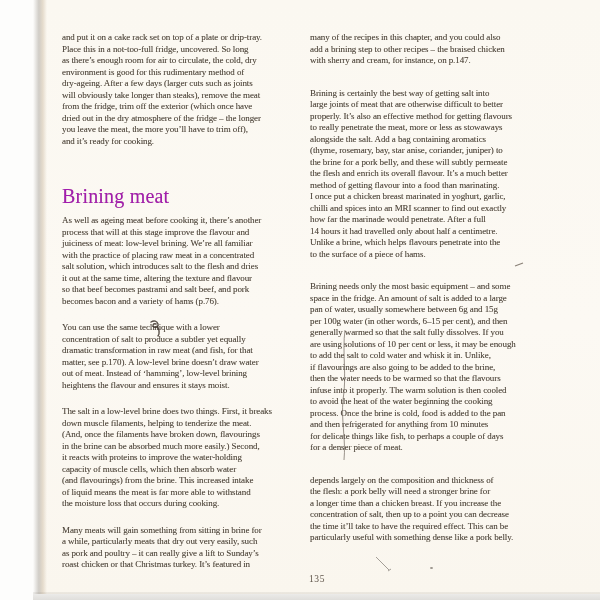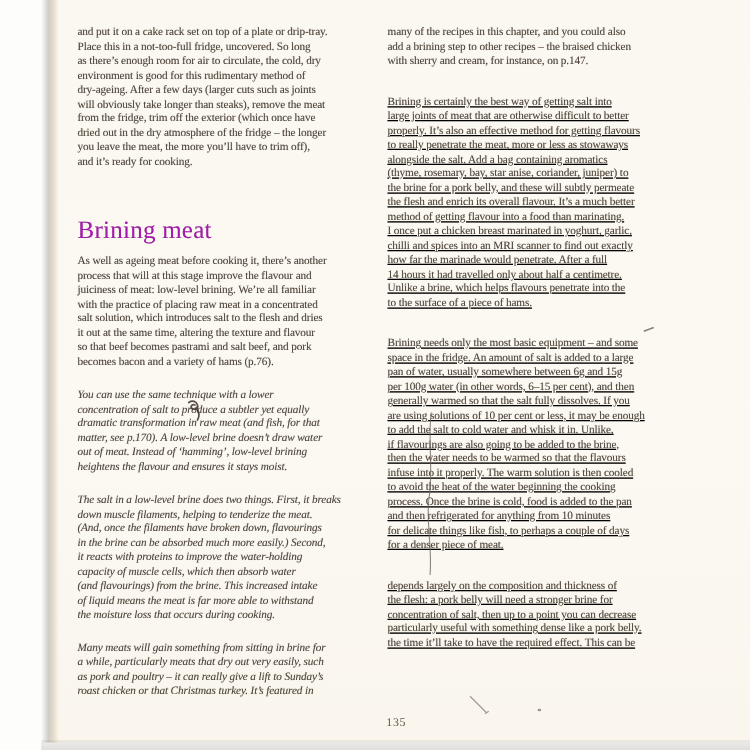--- a/index.html
+++ b/index.html
@@ -40,28 +40,28 @@
   .bottom-edge-shadow {
     position: absolute;
     left: 33px;
     top: 592px;
     width: 567px;
     height: 8px;
     background: linear-gradient(to bottom, rgba(118,112,102,0.10), rgba(118,112,102,0.22));
   }
   .column {
     position: absolute;
-    top: 0;
+    top: 12px;
     padding-top: 20px;
   }
   .col-left  { left: 62px;  width: 248px; }
   .col-right { left: 310px; width: 250px; }
   .para { margin: 0; }
-  .col-left  .para + .para { margin-top: 15px; font-style: italic; }
-  .col-right .para + .para { margin-top: 21px; text-decoration: underline; }
+  .col-left  .para + .para { margin-top: 15px; }
+  .col-right .para + .para { margin-top: 21px; }
   .line {
     white-space: nowrap;
     font-size: 9px;
     line-height: 11.5px;
     color: #4e463c;
     letter-spacing: -0.1px;
     text-shadow: 0 0 0.6px rgba(92,80,66,0.4);
   }
   .section-heading {
     margin: 38px 0 7px 0;
@@ -186,23 +186,24 @@
         <div class="line">infuse into it properly. The warm solution is then cooled</div>
         <div class="line">to avoid the heat of the water beginning the cooking</div>
         <div class="line">process. Once the brine is cold, food is added to the pan</div>
         <div class="line">and then refrigerated for anything from 10 minutes</div>
         <div class="line">for delicate things like fish, to perhaps a couple of days</div>
         <div class="line">for a denser piece of meat.</div>
       </div>
       <div class="para">
         <div class="line">depends largely on the composition and thickness of</div>
         <div class="line">the flesh: a pork belly will need a stronger brine for</div>
+        <div class="line">a longer time than a chicken breast. If you increase the</div>
         <div class="line">concentration of salt, then up to a point you can decrease</div>
+        <div class="line">the time it’ll take to have the required effect. This can be</div>
         <div class="line">particularly useful with something dense like a pork belly.</div>
-        <div class="line">the time it’ll take to have the required effect. This can be</div>
       </div>
     </div>
 
   <div class="page-number">135</div>
 
   <div class="artifact ink-blot">
     <svg width="16" height="20" viewBox="0 0 16 20">
       <path d="M3 4 C6 2, 9 3, 10 6 C11 9, 8 10, 6 9 C4 8, 5 5, 8 6 M9 8 C11 11, 12 15, 10 18" fill="none" stroke="#3d332a" stroke-width="1.4" stroke-linecap="round" opacity="0.85"></path>
     </svg>
   </div>

